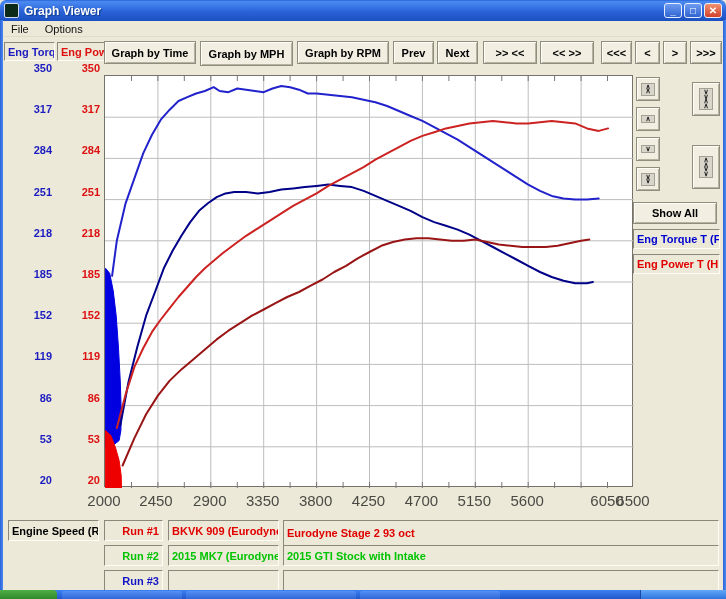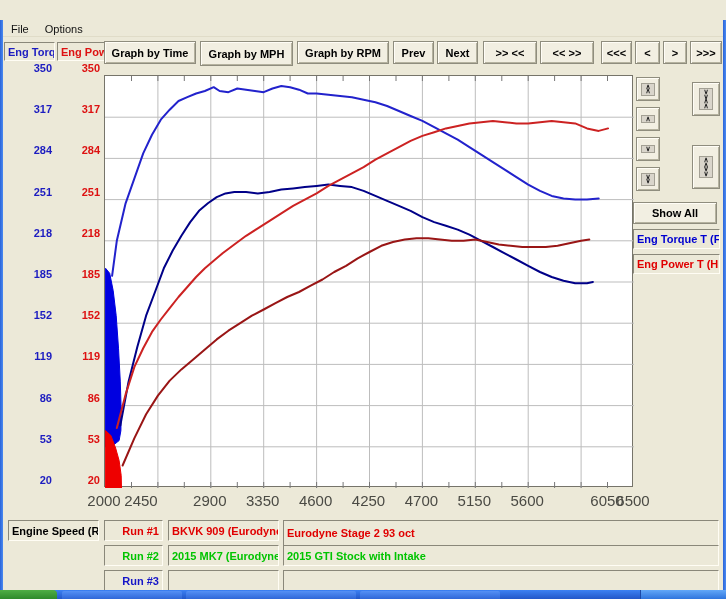--- a/index.html
+++ b/index.html
@@ -49,20 +49,29 @@
   #taskbar{position:absolute;left:0;top:590px;width:726px;height:9px;background:linear-gradient(180deg,#3c81f3,#2257c9);}
   #start-frag{position:absolute;left:0;top:0;width:57px;height:9px;background:linear-gradient(180deg,#4fae45,#2e8a2b);border-radius:0 4px 0 0;}
   .task-seg{position:absolute;top:1px;height:8px;background:linear-gradient(180deg,#5490f5,#2f67d8);border-radius:2px 2px 0 0;}
   #tray{position:absolute;right:0;top:0;width:86px;height:9px;background:linear-gradient(180deg,#62a7f8,#2f75dd);border-left:1px solid #1b49a8;}
 </style>
 </head>
 <body>
 
 <div id="window">
 
+  <div id="titlebar">
+    <div id="app-icon"></div>
+    <div id="title-text">Graph Viewer</div>
+    <div class="tb-btns">
+      <div class="tb-btn">_</div>
+      <div class="tb-btn">□</div>
+      <div class="tb-btn close">✕</div>
+    </div>
+  </div>
   <div class="side-border" style="left:0;"></div>
   <div class="side-border" style="left:723px;"></div>
 
   <div id="menubar">
     <span>File</span>
     <span>Options</span>
   </div>
 
   <div class="sunken" style="left:4px;top:42px;width:51px;height:19px;color:#1c1cc0;">Eng Torque</div>
   <div class="sunken" style="left:57px;top:42px;width:50px;height:19px;color:#dd1111;">Eng Power</div>
@@ -166,24 +175,24 @@
         <polygon points="0.6,192.3 4.7,197.3 8.2,214.7 11.2,239.7 13.5,272.2 15.3,305.9 16.2,334.6 15.9,354.6 14.1,364.6 9.4,368.3 4.7,369.6 0.6,370.8" fill="#0000e0" stroke="#0000e0"></polygon>
         <polygon points="0.6,354.6 5.9,359.6 10.6,372.0 14.1,384.5 16.2,399.5 16.5,412.0 0.6,412.0" fill="#ee0000" stroke="#ee0000"></polygon>
         <polyline points="15.3,349.6 23.5,305.9 32.3,270.9 41.1,239.7 50.0,216.0 58.8,192.3 67.6,174.8 76.4,159.8 85.2,146.1 94.0,134.8 102.9,127.3 111.7,121.1 120.5,117.4 129.3,116.1 141.1,116.1 152.8,117.4 164.6,116.1 176.3,113.6 188.1,112.4 199.8,111.1 211.6,109.9 223.4,108.6 235.1,109.9 246.9,111.1 258.6,114.9 270.4,119.9 282.1,124.8 293.9,129.8 305.6,134.8 317.4,141.1 329.2,146.1 340.9,149.8 352.7,153.6 364.4,158.6 376.2,164.8 387.9,171.0 399.7,177.3 411.4,183.5 423.2,189.8 435.0,196.0 446.7,201.0 458.5,204.8 470.2,207.2 482.0,207.2 487.9,206.0" fill="none" stroke="#000088" stroke-width="2" stroke-linejoin="round" stroke-linecap="round"></polyline>
         <polyline points="17.6,389.5 29.4,362.1 41.1,338.3 52.9,319.6 64.7,304.6 76.4,293.4 88.2,283.4 99.9,273.4 111.7,263.4 123.4,254.7 135.2,247.2 146.9,239.7 158.7,233.5 170.5,227.2 182.2,221.0 194.0,216.0 205.7,209.7 217.5,203.5 229.2,196.0 241.0,189.8 252.7,182.3 264.5,176.0 276.3,169.8 288.0,166.0 299.8,163.6 311.5,162.3 323.3,162.3 335.0,163.6 346.8,164.8 358.5,164.8 370.3,163.6 382.1,166.0 393.8,168.5 405.6,169.8 417.3,171.0 429.1,171.0 440.8,171.0 452.6,169.8 464.3,167.3 476.1,164.8 484.3,163.6" fill="none" stroke="#991515" stroke-width="2" stroke-linejoin="round" stroke-linecap="round"></polyline>
         <polyline points="7.1,199.8 11.8,164.8 20.6,127.3 29.4,102.4 38.2,77.4 47.0,58.7 55.8,43.7 64.7,33.7 73.5,25.0 82.3,21.2 91.1,17.5 99.9,15.0 108.7,11.2 114.6,15.0 123.4,16.2 132.3,12.5 141.1,13.7 149.9,15.0 158.7,16.2 167.5,12.5 176.3,10.0 185.1,11.2 194.0,13.7 202.8,17.5 211.6,17.5 223.4,18.7 235.1,20.0 246.9,21.2 258.6,23.7 270.4,26.2 282.1,30.0 293.9,35.0 305.6,40.0 317.4,44.9 329.2,51.2 340.9,57.4 352.7,63.7 364.4,71.2 376.2,78.7 387.9,86.1 399.7,93.6 411.4,101.1 423.2,108.6 435.0,114.9 446.7,119.9 458.5,122.4 470.2,123.6 482.0,123.6 493.7,122.4" fill="none" stroke="#2222cc" stroke-width="2" stroke-linejoin="round" stroke-linecap="round"></polyline>
         <polyline points="11.8,352.1 20.6,318.4 29.4,290.9 38.2,272.2 47.0,255.9 55.8,243.5 64.7,232.2 73.5,221.0 82.3,211.0 91.1,201.0 99.9,192.3 108.7,184.8 117.6,177.3 129.3,168.5 141.1,159.8 152.8,152.3 164.6,144.8 176.3,137.3 188.1,129.8 199.8,123.6 211.6,117.4 223.4,109.9 235.1,103.6 246.9,97.4 258.6,91.1 270.4,83.6 282.1,77.4 293.9,71.2 305.6,64.9 317.4,59.9 329.2,56.2 340.9,52.4 352.7,49.9 364.4,47.4 376.2,46.2 387.9,44.9 399.7,46.2 411.4,47.4 423.2,47.4 435.0,46.2 446.7,44.9 458.5,46.2 470.2,47.4 482.0,52.4 493.7,54.9 503.1,52.4" fill="none" stroke="#cc2222" stroke-width="2" stroke-linejoin="round" stroke-linecap="round"></polyline>
       </svg></div>
 
   <div id="xlabels">
       <div class="xtick" style="left: 82px; top: 492px;">2000</div>
-      <div class="xtick" style="left: 119px; top: 492px;">2450</div>
+      <div class="xtick" style="left: 134px; top: 492px;">2450</div>
       <div class="xtick" style="left: 187.8px; top: 492px;">2900</div>
       <div class="xtick" style="left: 240.7px; top: 492px; text-align: center;">3350</div>
-      <div class="xtick" style="left: 293.6px; top: 492px;">4600</div>
+      <div class="xtick" style="left: 293.6px; top: 492px;">3800</div>
       <div class="xtick" style="left: 346.5px; top: 492px;">4250</div>
       <div class="xtick" style="left: 399.4px; top: 492px;">4700</div>
       <div class="xtick" style="left: 452.3px; top: 492px;">5150</div>
       <div class="xtick" style="left: 505.2px; top: 492px;">5600</div>
       <div class="xtick" style="left: 585px; top: 492px;">6050</div>
       <div class="xtick" style="left: 611px; top: 492px;">6500</div>
     </div>
 
   <div id="spinners">
       <div class="spin" style="left: 636px; top: 77px; width: 24px; height: 24px;">

